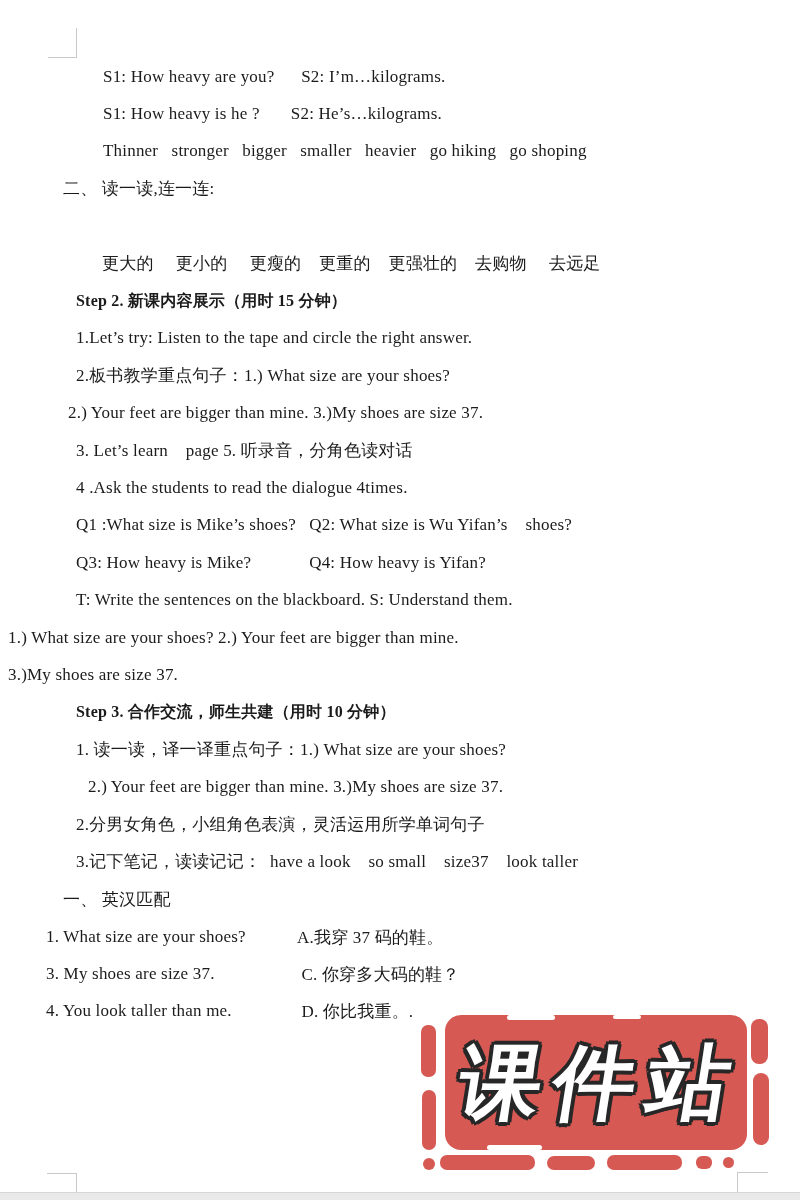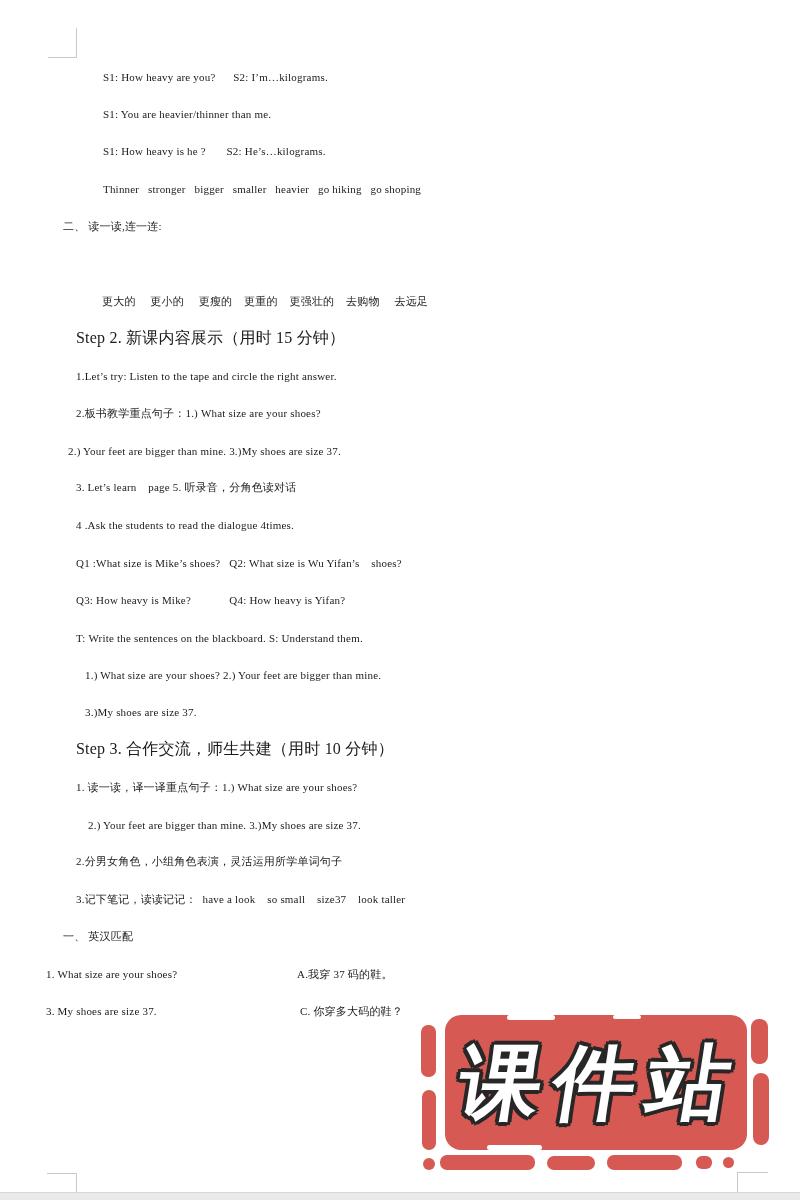--- a/index.html
+++ b/index.html
@@ -6,29 +6,29 @@
   body{
     width:800px;height:1200px;position:relative;overflow:hidden;
     background:#ffffff;
     font-family:"Liberation Serif","DejaVu Serif",serif;
     color:#1b1b1b;
   }
   
   .doc{position:absolute;top:58px;left:0;width:800px;}
   .ln{
     height:37.4px;display:flex;align-items:center;
-    font-size:11px;white-space:pre;letter-spacing:0.2px;
+    font-size:17px;white-space:pre;letter-spacing:0.2px;
   }
   .ln span{white-space:pre;}
-  .ln.b{font-weight:normal;font-size:16px;}
+  .ln.b{font-weight:bold;font-size:16px;}
   .i63{padding-left:63px;}
   .i68{padding-left:68px;}
   .i76{padding-left:76px;}
   .i77{padding-left:46px;}
-  .i85{padding-left:85px;}
+  .i85{margin-left:8px;}
   .i88{padding-left:88px;}
   .i102{padding-left:102px;}
   .i103{padding-left:103px;}
   .match{position:relative;}
   .match .zh{position:absolute;left:297px;top:50%;transform:translateY(-50%);}
 
   
   .mark{position:absolute;background:var(--mark-gray,#c9c9c9);}
 
   
@@ -63,21 +63,20 @@
 <div class="mark" style="left:48px;top:57px;width:29px;height:1px;"></div>
 
 <div class="mark" style="left:47px;top:1173px;width:29px;height:1px;"></div>
 <div class="mark" style="left:76px;top:1173px;width:1px;height:19px;"></div>
 
 <div class="mark" style="left:737px;top:1172px;width:31px;height:1px;"></div>
 <div class="mark" style="left:737px;top:1172px;width:1px;height:20px;"></div>
 
 <div class="doc">
   <div class="ln i103"><span>S1: How heavy are you?      S2: I’m…kilograms.</span></div>
-  <div class="ln i103"><span>S1: You are heavier/thinner than me.</span></div>
   <div class="ln i103"><span>S1: How heavy is he ?       S2: He’s…kilograms.</span></div>
   <div class="ln i103"><span>Thinner   stronger   bigger   smaller   heavier   go hiking   go shoping</span></div>
   <div class="ln i63"><span>二、 读一读,连一连:</span></div>
   <div class="ln i103"><span></span></div>
   <div class="ln i102"><span>更大的     更小的     更瘦的    更重的    更强壮的    去购物     去远足</span></div>
   <div class="ln i76 b"><span>Step 2. 新课内容展示（用时 15 分钟）</span></div>
   <div class="ln i76"><span>1.Let’s try: Listen to the tape and circle the right answer.</span></div>
   <div class="ln i76"><span>2.板书教学重点句子：1.) What size are your shoes?</span></div>
   <div class="ln i68"><span>2.) Your feet are bigger than mine. 3.)My shoes are size 37.</span></div>
   <div class="ln i76"><span>3. Let’s learn    page 5. 听录音，分角色读对话</span></div>
@@ -95,20 +94,24 @@
   <div class="ln i63"><span>一、 英汉匹配</span></div>
 
   <div class="ln i77 match">
     <span class="en">1. What size are your shoes?</span>
     <span class="zh">A.我穿 37 码的鞋。</span>
   </div>
   <div class="ln i77 match">
     <span class="en">3. My shoes are size 37.</span>
     <span class="zh"> C. 你穿多大码的鞋？</span>
   </div>
+  <div class="ln i77 match">
+    <span class="en">4. You look taller than me.</span>
+    <span class="zh"> D. 你比我重。.</span>
+  </div>
 </div>
 
 <div class="stamp">
 
   <div class="piece" style="left:6px;top:30px;width:15px;height:52px;border-radius:7px;"></div>
   <div class="piece" style="left:7px;top:95px;width:14px;height:60px;border-radius:7px;"></div>
 
   <div class="piece" style="left:336px;top:24px;width:17px;height:45px;border-radius:8px;"></div>
   <div class="piece" style="left:338px;top:78px;width:16px;height:72px;border-radius:8px;"></div>
 

